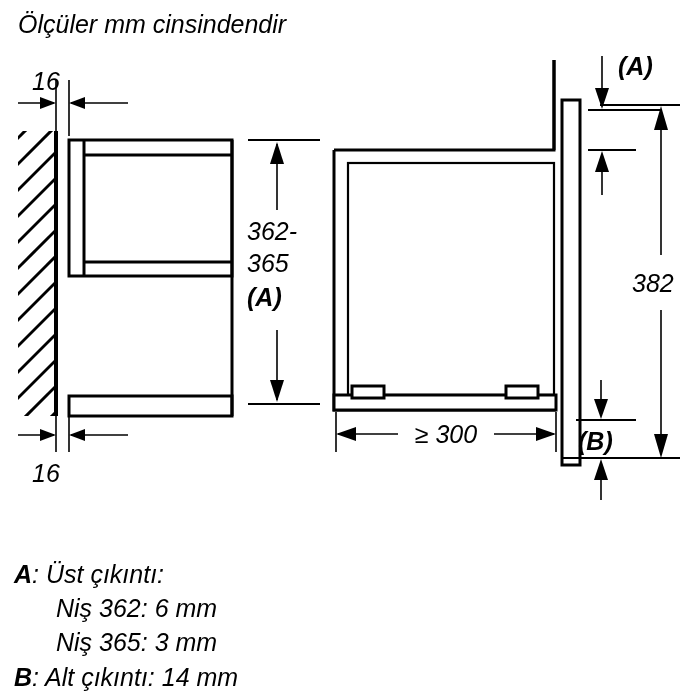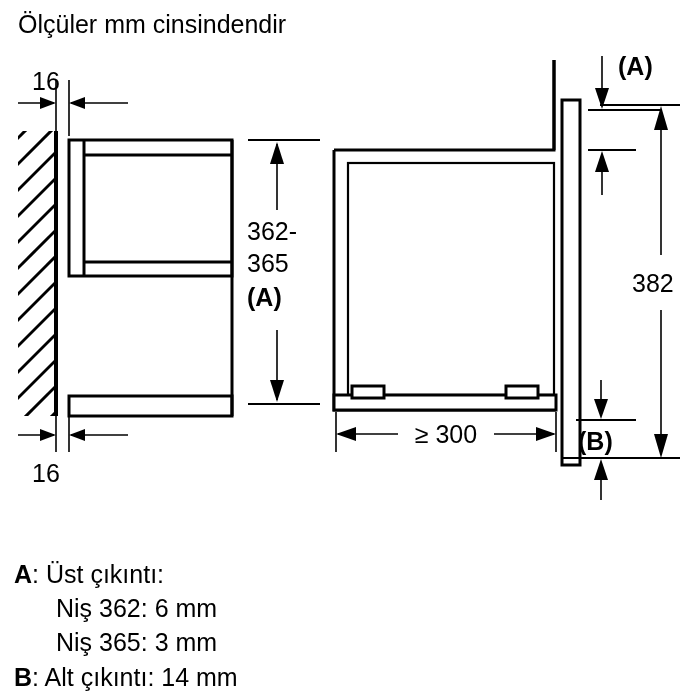--- a/index.html
+++ b/index.html
@@ -14,20 +14,21 @@
     color: #000000;
     overflow: hidden;
     position: relative;
   }
   #drawing-root {
     position: absolute;
     left: 0;
     top: 0;
     width: 700px;
     height: 700px;
+    font-style: italic;
   }
   svg {
     display: block;
   }
   .ln {
     stroke: #000000;
     fill: none;
     stroke-linecap: butt;
   }
   .outline {

